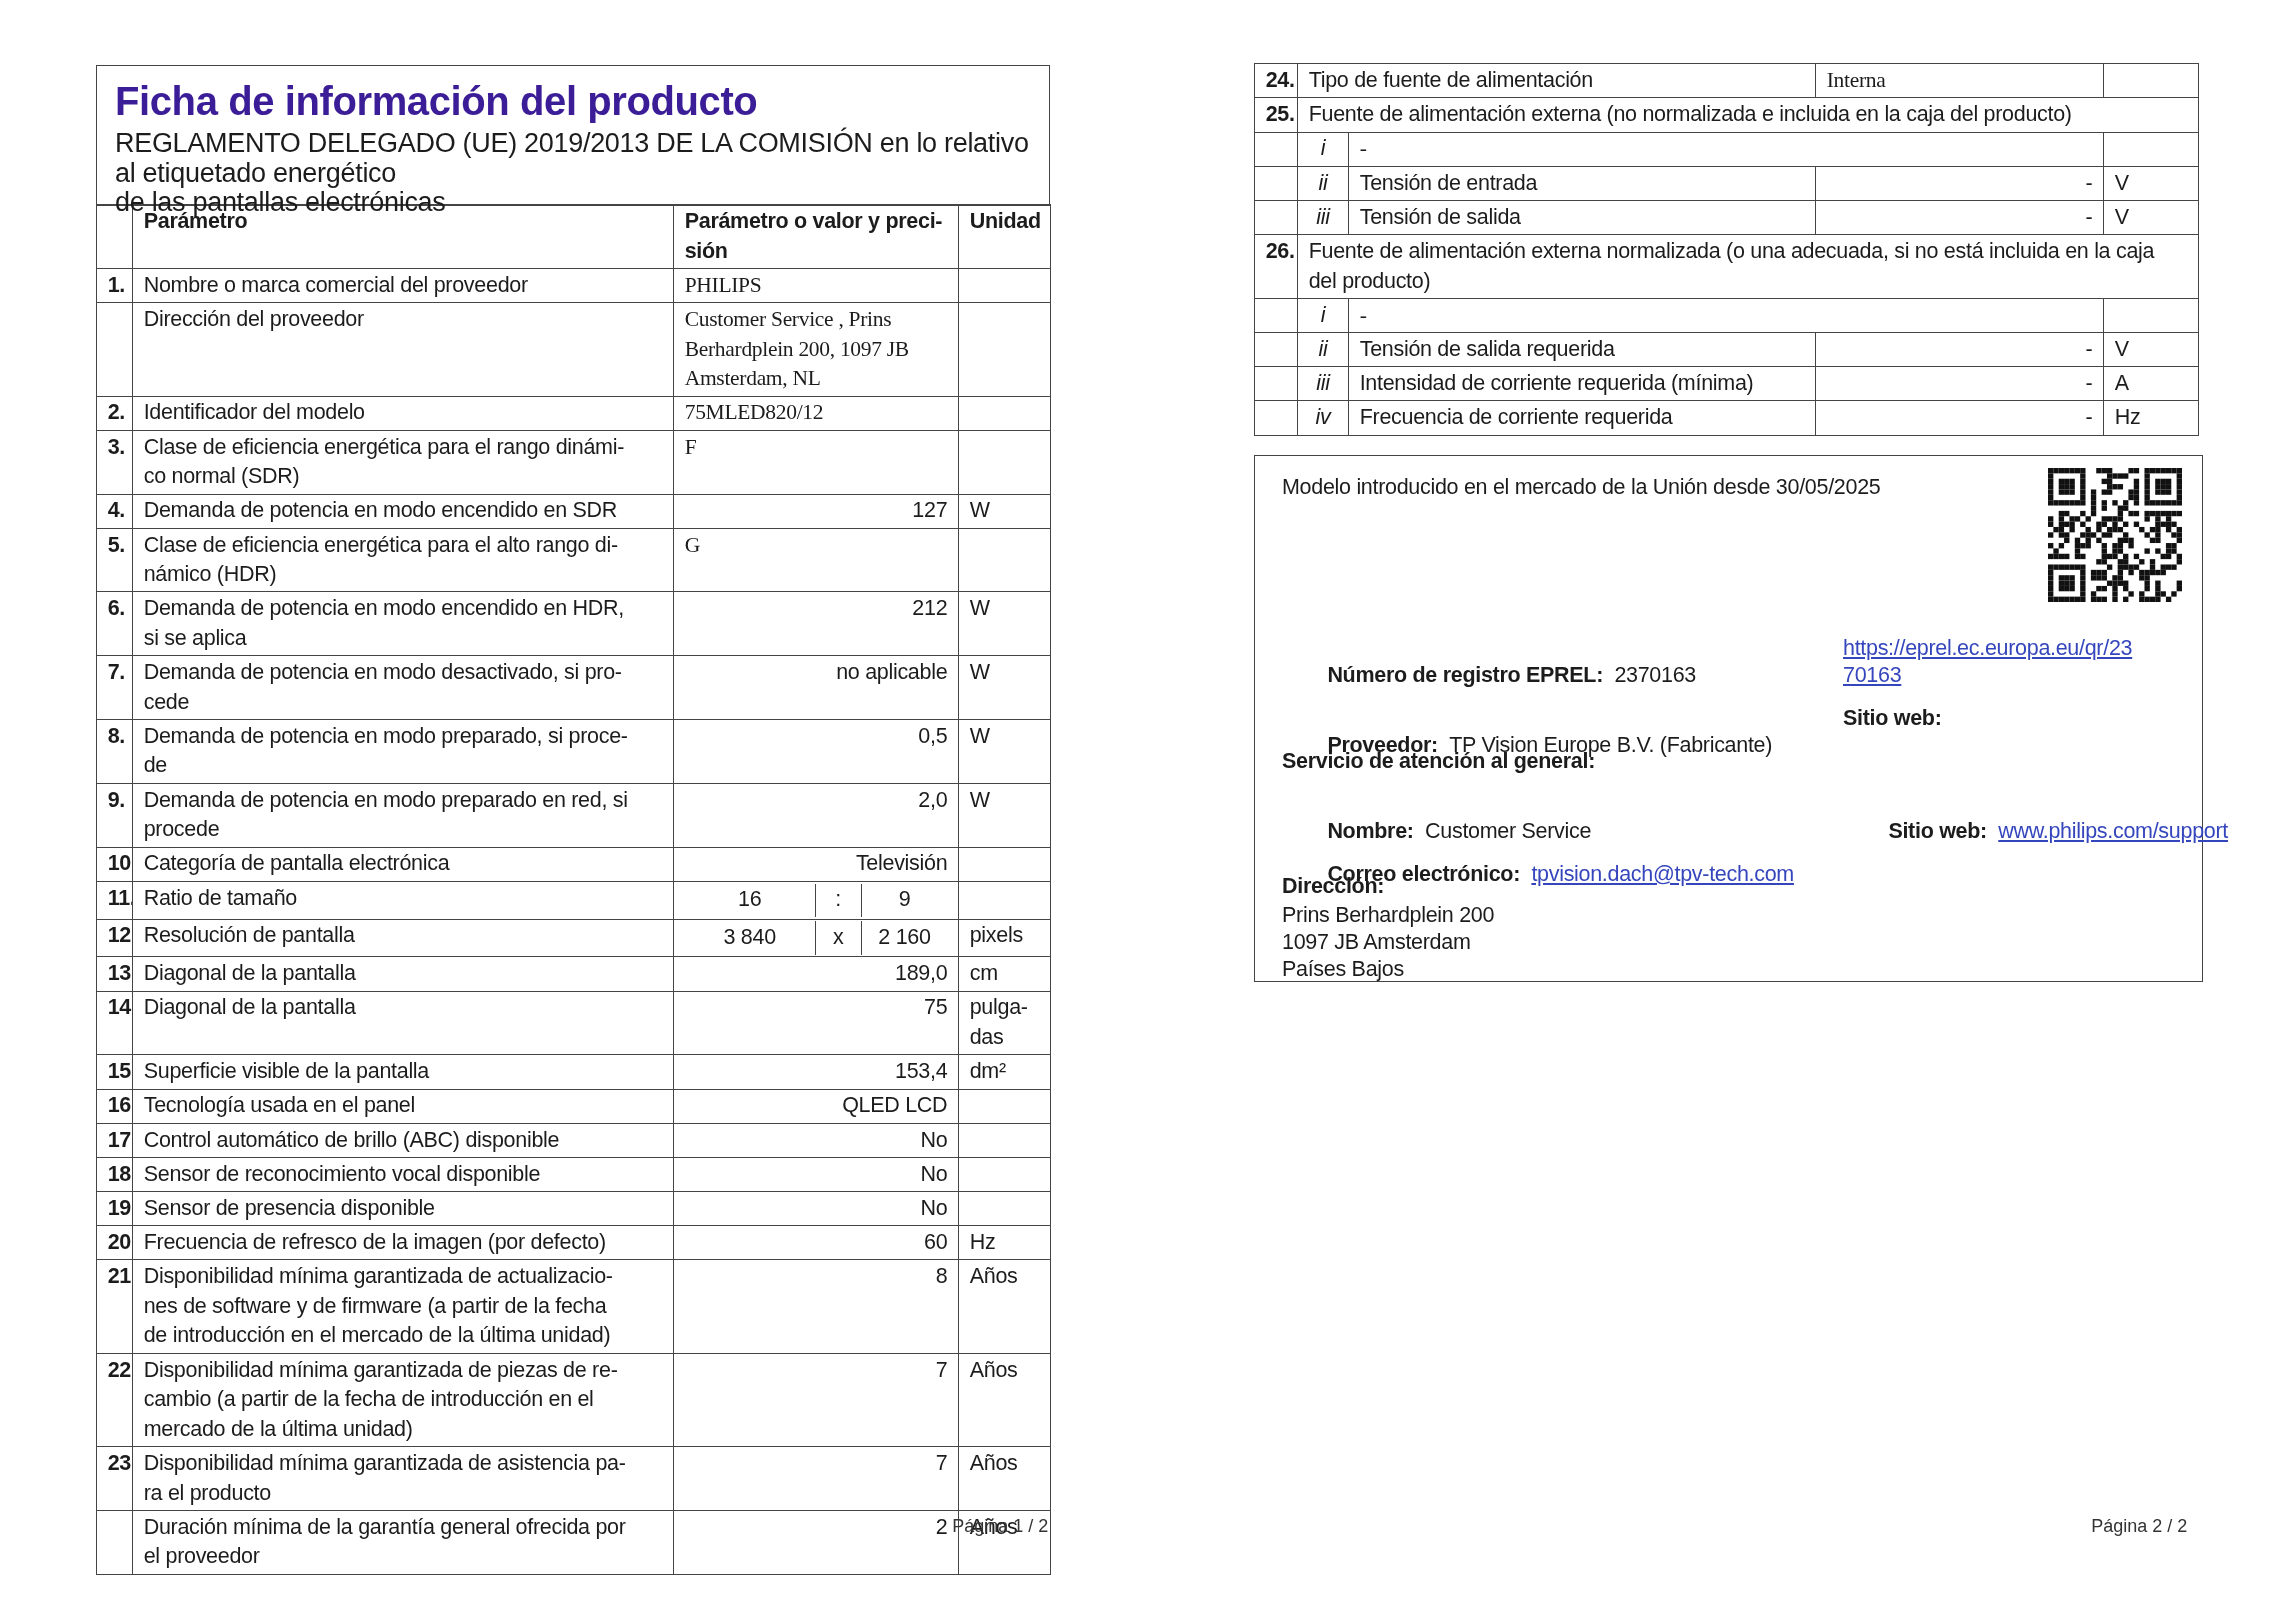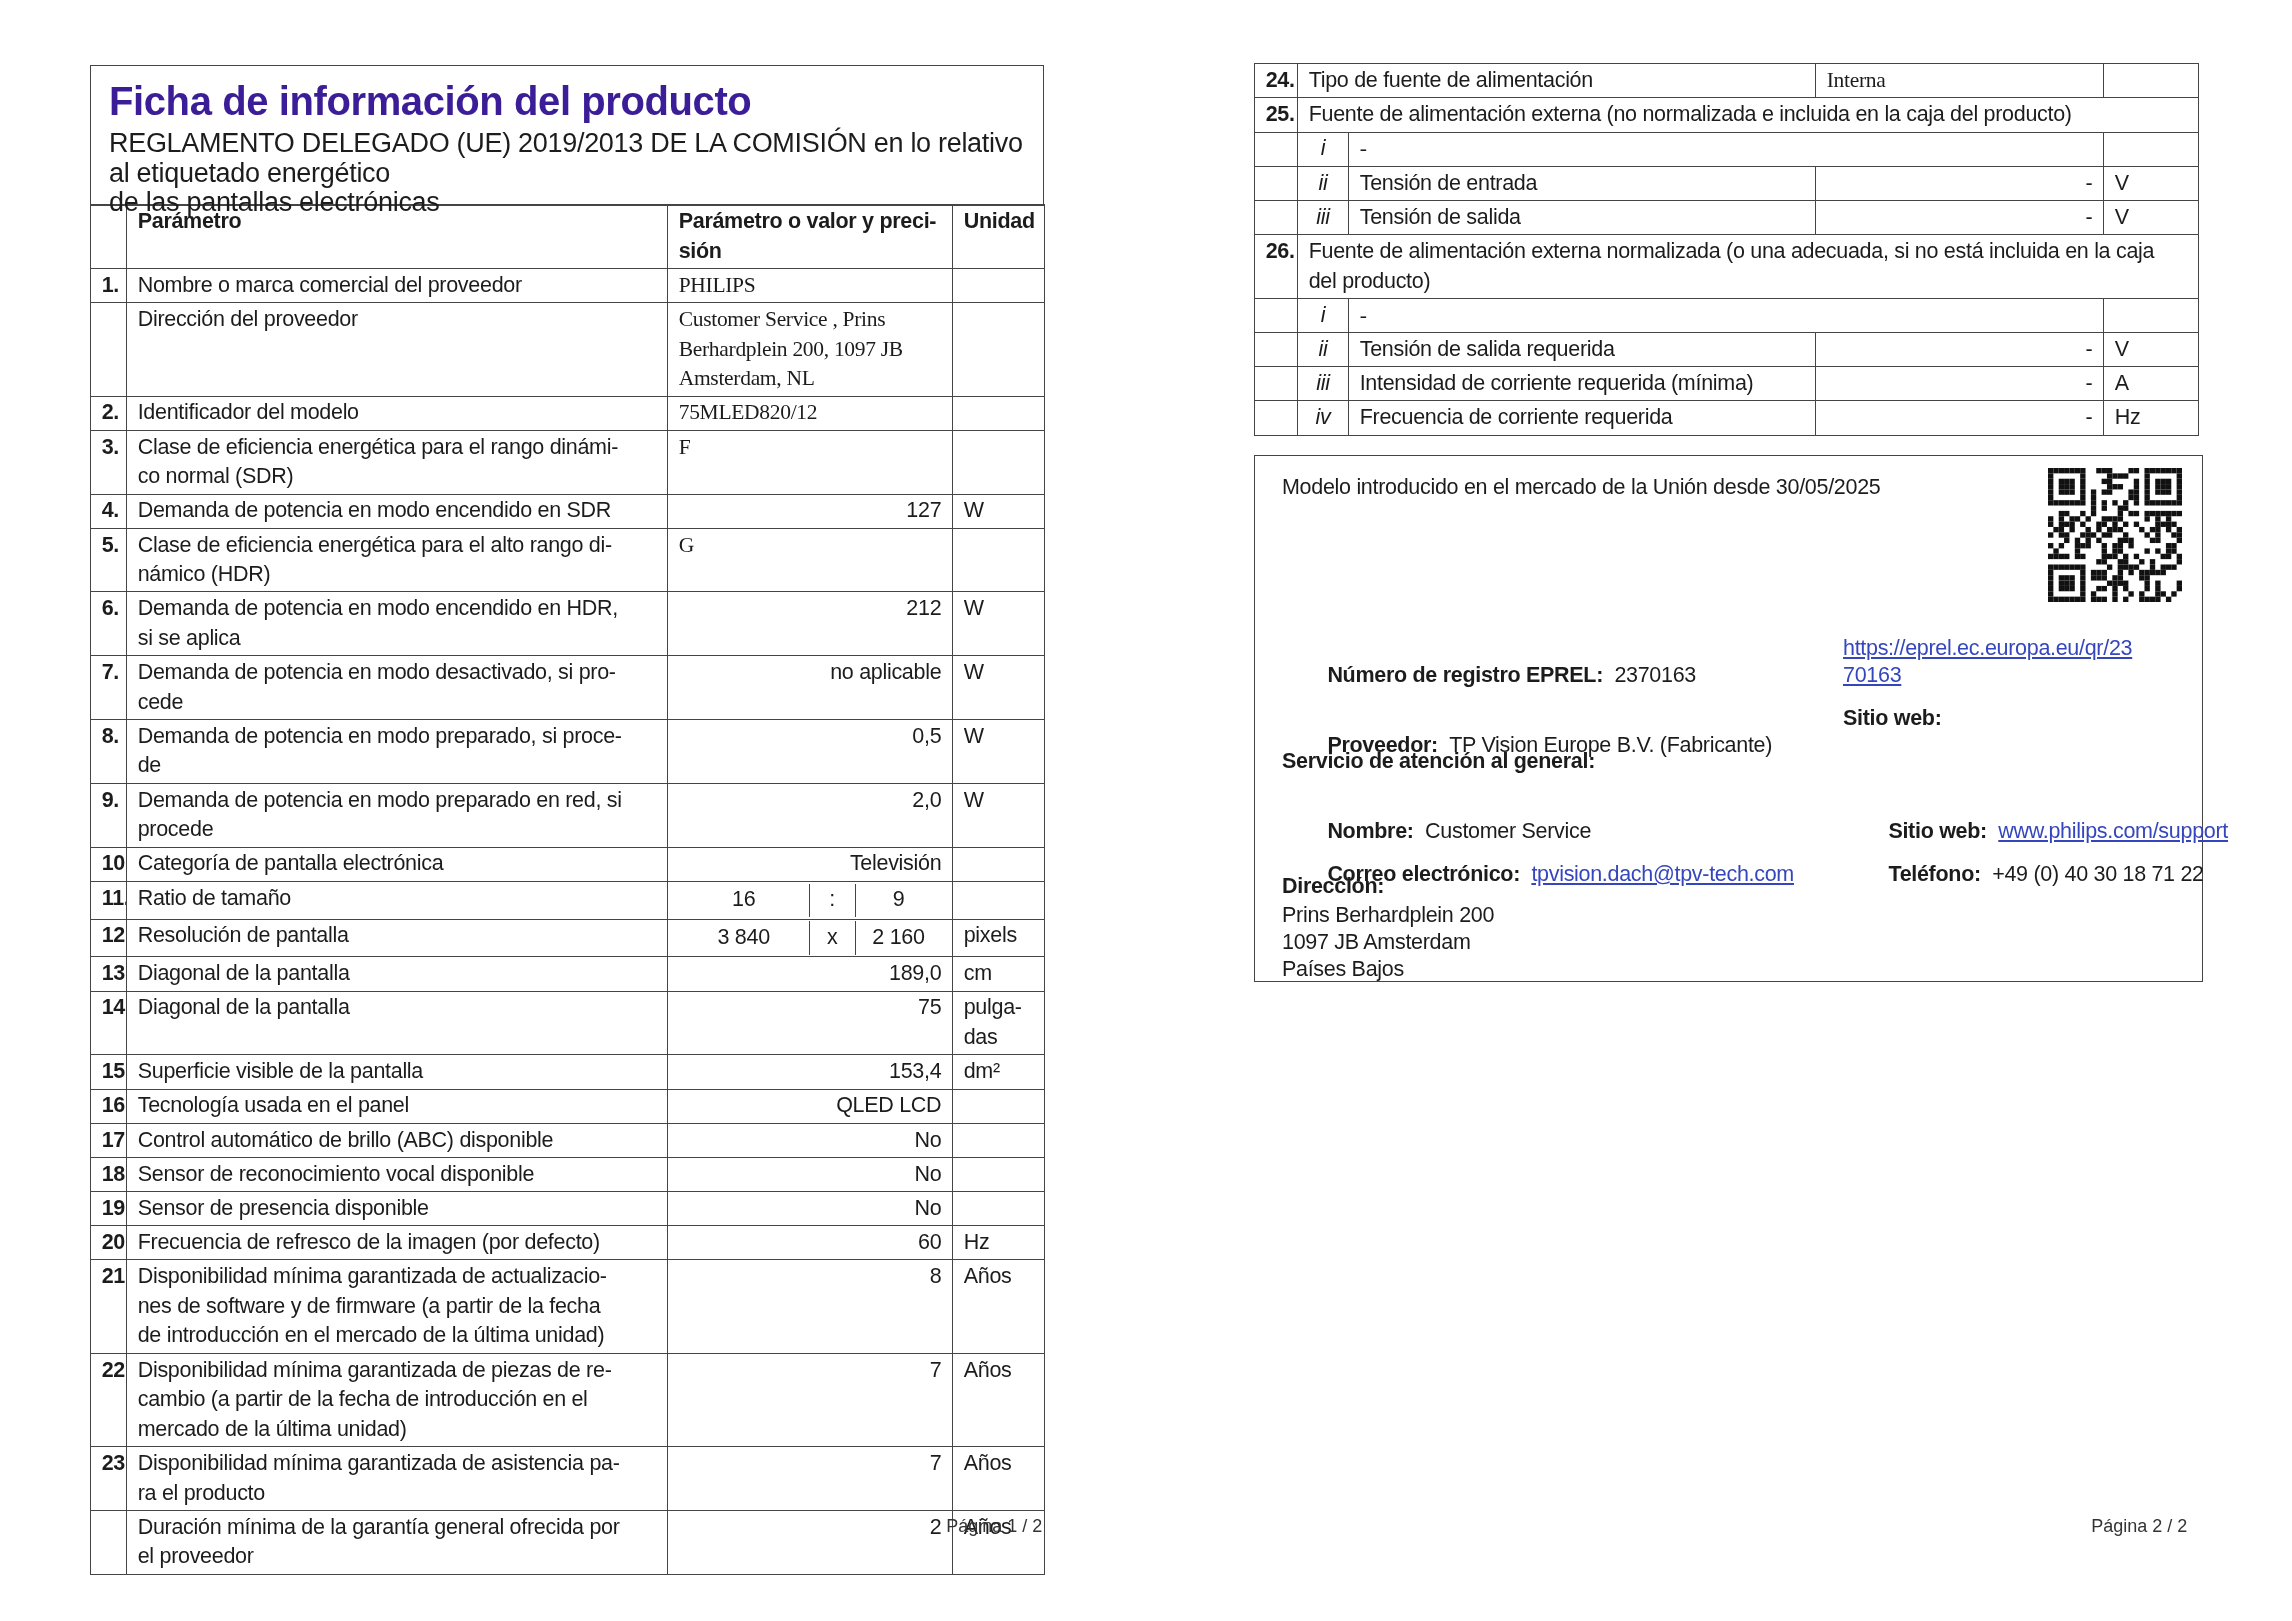--- a/index.html
+++ b/index.html
@@ -2,21 +2,21 @@
 <html style="--title: #3b1d98; --link: #3546bd; --border: #454545; --text: #1c1c1c; --qr: #111111;font-size:14.3px"><head>
 <meta charset="utf-8">
 <style>
   :root{
     --title:#3b1d98; --link:#3546bd; --border:#454545; --text:#1c1c1c; --qr:#111111;
   }
   html,body{margin:0;padding:0;background:#ffffff;}
   .canvas{position:relative;width:2293px;height:1622px;background:#ffffff;overflow:hidden;
           font-family:"Liberation Sans",sans-serif;color:var(--text);}
   .page{position:absolute;top:65px;}
-  .page1{left:90px;width:954px;}
+  .page1{left:96px;width:954px;}
   .page2{left:1254px;width:944px;}
 
   .title-box{box-sizing:border-box;border:1.8px solid var(--border);padding:10.7px 18px 9px 18px;height:141px;}
   .title-box h1{margin:0;font-size:40px;line-height:48px;font-weight:bold;color:var(--title);letter-spacing:-0.4px;}
   .subtitle{margin:4.5px 0 0 0;font-size:27px;line-height:29.6px;white-space:pre-line;letter-spacing:-0.3px;}
 
   table.main-table{border-collapse:collapse;width:100%;margin-top:-1.8px;table-layout:fixed;}
   table.main-table td,table.main-table th{border:1.8px solid var(--border);vertical-align:top;
       font-size:21.5px;line-height:29.6px;padding:1.8px 10.7px;letter-spacing:-0.3px;white-space:pre-line;overflow:hidden;}
   table.main-table th{text-align:left;font-weight:bold;}
@@ -646,23 +646,20 @@
       <div class="ib-line" style="top:335px">
         <span class="ib-label">Nombre:</span>&nbsp;&nbsp;<span>Customer Service</span>
       </div>
       <div class="ib-line ib-right" style="top:335px">
         <span class="ib-label">Sitio web:</span>&nbsp;&nbsp;<span class="link">www.philips.com/support</span>
       </div>
 
       <div class="ib-line" style="top:378px">
         <span class="ib-label">Correo electrónico:</span>&nbsp;&nbsp;<span class="link">tpvision.dach@tpv-tech.com</span>
       </div>
-      <div class="ib-line ib-right" style="top:378px">
-        <span class="ib-label">Teléfono:</span>&nbsp;&nbsp;<span>+49 (0) 40 30 18 71 22</span>
-      </div>
 
       <div class="ib-line ib-label" style="top:417px">Dirección:</div>
       <div class="ib-line ib-multiline" style="top:446px">Prins Berhardplein 200
  1097 JB Amsterdam
  Países Bajos</div>
     </div>
 
     <div class="footer footer2">Página 2 / 2</div>
   </section>
 </div>

